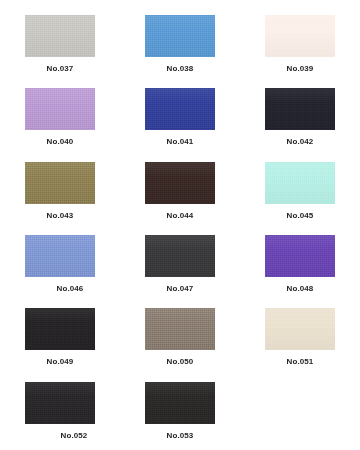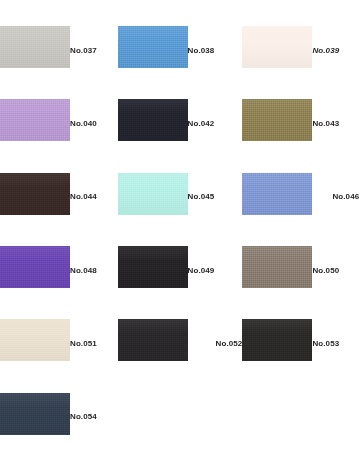--- a/index.html
+++ b/index.html
@@ -17,21 +17,21 @@
     width: 360px;
     height: 450px;
     display: grid;
     grid-template-columns: repeat(3, 1fr);
     grid-template-rows: repeat(6, 1fr);
     box-sizing: border-box;
     padding: 6px 0 4px 0;
   }
   .swatch-cell {
     display: flex;
-    flex-direction: row;
+    flex-direction: column;
     align-items: center;
     justify-content: flex-start;
     padding-top: 9px;
   }
   .chip-wrap {
     position: relative;
     width: 70px;
     height: 42px;
   }
   .chip {
@@ -80,31 +80,38 @@
       <div class="chip-shade"></div>
     </div>
     <div class="chip-label" style="color: rgb(35, 31, 32);">No.038</div>
   </div>
 
   <div class="swatch-cell">
     <div class="chip-wrap">
       <div class="chip" style="background-color: rgb(251, 240, 233);"></div>
       <div class="chip-shade"></div>
     </div>
-    <div class="chip-label" style="color: rgb(35, 31, 32); font-style: italic;">No.039</div>
+    <div class="chip-label" style="color: rgb(35, 31, 32);">No.039</div>
   </div>
 
   <div class="swatch-cell">
     <div class="chip-wrap">
       <div class="chip" style="background-color: rgb(187, 155, 212);"></div>
       <div class="chip-shade"></div>
     </div>
     <div class="chip-label" style="color: rgb(35, 31, 32);">No.040</div>
   </div>
 
+  <div class="swatch-cell">
+    <div class="chip-wrap">
+      <div class="chip" style="background-color: rgb(51, 65, 154);"></div>
+      <div class="chip-shade"></div>
+    </div>
+    <div class="chip-label" style="color: rgb(35, 31, 32);">No.041</div>
+  </div>
 
   <div class="swatch-cell">
     <div class="chip-wrap">
       <div class="chip" style="background-color: rgb(35, 36, 46);"></div>
       <div class="chip-shade"></div>
     </div>
     <div class="chip-label" style="color: rgb(35, 31, 32);">No.042</div>
   </div>
 
   <div class="swatch-cell">
@@ -132,20 +139,27 @@
   </div>
 
   <div class="swatch-cell">
     <div class="chip-wrap">
       <div class="chip" style="background-color: rgb(128, 152, 212);"></div>
       <div class="chip-shade"></div>
     </div>
     <div class="chip-label" style="color: rgb(35, 31, 32); padding-left: 20px;">No.046</div>
   </div>
 
+  <div class="swatch-cell">
+    <div class="chip-wrap">
+      <div class="chip" style="background-color: rgb(58, 58, 60);"></div>
+      <div class="chip-shade"></div>
+    </div>
+    <div class="chip-label" style="color: rgb(35, 31, 32);">No.047</div>
+  </div>
 
   <div class="swatch-cell">
     <div class="chip-wrap">
       <div class="chip" style="background-color: rgb(106, 70, 180);"></div>
       <div class="chip-shade"></div>
     </div>
     <div class="chip-label" style="color: rgb(35, 31, 32);">No.048</div>
   </div>
 
   <div class="swatch-cell">
@@ -181,21 +195,14 @@
   </div>
 
   <div class="swatch-cell">
     <div class="chip-wrap">
       <div class="chip" style="background-color: rgb(43, 42, 40);"></div>
       <div class="chip-shade"></div>
     </div>
     <div class="chip-label" style="color: rgb(35, 31, 32);">No.053</div>
   </div>
 
-  <div class="swatch-cell">
-    <div class="chip-wrap">
-      <div class="chip" style="background-color: rgb(51, 64, 79);"></div>
-      <div class="chip-shade"></div>
-    </div>
-    <div class="chip-label" style="color: rgb(35, 31, 32);">No.054</div>
-  </div>
 
 </div>
 
 </body></html>

